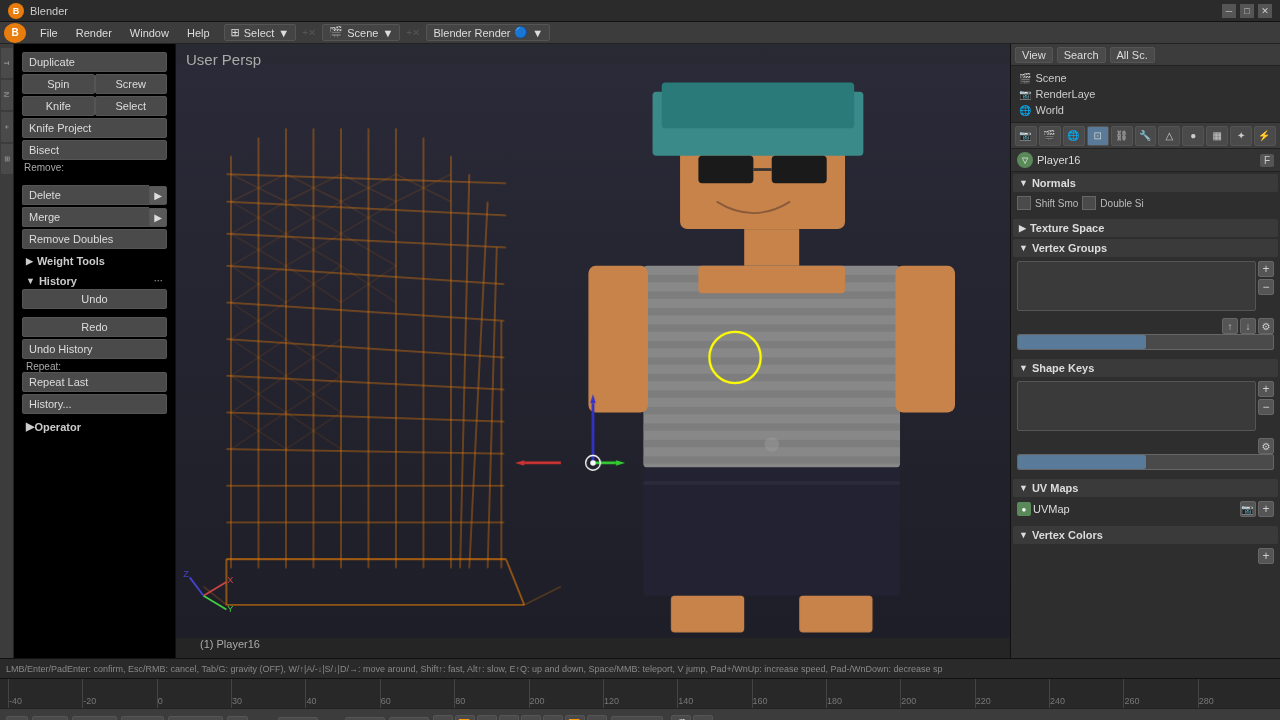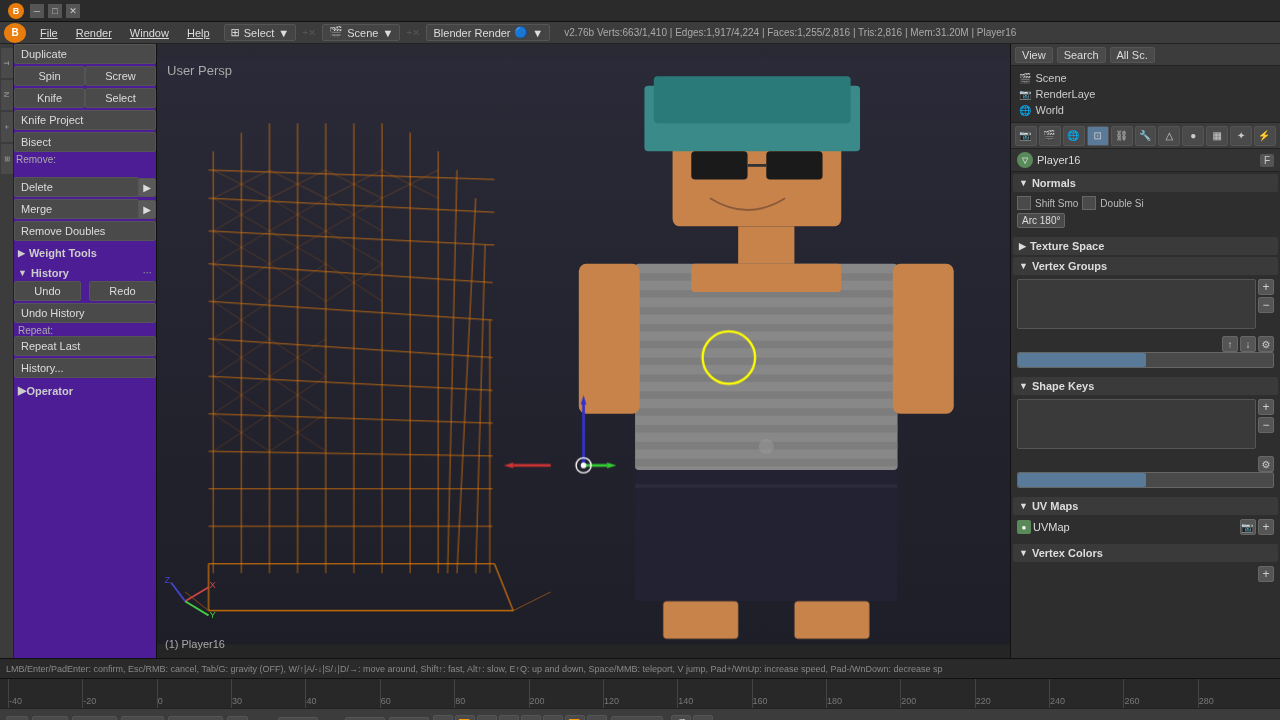--- a/index.html
+++ b/index.html
@@ -57,21 +57,20 @@
       display: flex; align-items: center; justify-content: center;
       font-size: 10px; font-weight: bold; color: #fff;
       margin-right: 4px;
     }
     #menubar .menu-item {
       padding: 2px 8px;
       color: #ddd;
       cursor: pointer;
       border-radius: 2px;
       font-size: 11px;
-      text-decoration: underline;
     }
     .mode-dropdown {
       display: flex; align-items: center;
       background: #444; border: 1px solid #555;
       padding: 1px 6px; border-radius: 2px;
       margin: 0 4px; cursor: pointer; gap: 4px;
       font-size: 11px;
     }
     .scene-dropdown {
       display: flex; align-items: center;
@@ -114,24 +113,24 @@
       width: 12px; height: 30px;
       background: #4a4a4a;
       display: flex; align-items: center; justify-content: center;
       cursor: pointer; border-radius: 1px;
       writing-mode: vertical-rl;
       font-size: 7px; color: #aaa;
     }
 
     
     #tools-panel {
-      width: 143px;
-      background: #4c1d95;
+      width: 162px;
+      background: #000000;
       border-right: 1px solid #111;
-      padding: 0;
+      padding: 8px;
       overflow-y: auto;
     }
     .tool-section { margin-bottom: 4px; }
     .tool-btn {
       display: block;
       width: 100%;
       padding: 3px 6px;
       background: #4a4a4a;
       border: 1px solid #555;
       color: #ddd;
@@ -196,21 +195,21 @@
       align-items: center;
       padding: 2px 4px;
       cursor: pointer;
       color: #ccc;
       font-size: 11px;
       font-weight: bold;
     }
     .section-header .triangle { margin-right: 4px; font-size: 9px; }
 
     .history-btn-row {
-      display: flex; gap: 8px; margin-bottom: 2px;
+      display: flex; gap: 8px; margin-bottom: 2px; flex-direction: column;
     }
     .history-btn {
       flex: 1;
       padding: 3px 4px;
       background: #4a4a4a;
       border: 1px solid #555;
       color: #ddd;
       cursor: pointer;
       text-align: center;
       font-size: 11px;
@@ -239,29 +238,29 @@
       overflow: hidden;
       background: #1a1a1a;
     }
     #viewport-bg {
       position: absolute;
       top: 0; left: 0; right: 0; bottom: 0;
       background: linear-gradient(180deg, #2a2a35 0%, #1e1e28 50%, #252525 100%);
     }
     #viewport-label {
       position: absolute;
-      top: 19px; left: 10px;
+      top: 7px; left: 10px;
       color: #aaa;
-      font-size: 13px;
+      font-size: 15px;
     }
 
     
     .object-info {
       position: absolute;
-      bottom: 8px; left: 8px;
+      bottom: 8px; left: 24px;
       color: #aaa;
       font-size: 11px;
     }
 
     
     #right-panel {
       width: 270px;
       background: #2e2e2e;
       border-left: 1px solid #111;
       display: flex;
@@ -536,20 +535,21 @@
       position: absolute;
       top: 0; left: 0;
       width: 100%; height: 100%;
     }
   </style>
 </head>
 <body>
 
 <div id="titlebar">
   <div class="logo">B</div>
+  <span class="title">Blender</span>
   <div class="win-controls">
     <button class="win-btn">─</button>
     <button class="win-btn">□</button>
     <button class="win-btn">✕</button>
   </div>
 </div>
 
 <div id="menubar">
   <div class="logo-btn">B</div>
   <span class="menu-item">File</span>
@@ -570,21 +570,20 @@
     <span>▼</span>
   </div>
   <span style="color:#555;font-size:10px;">+✕</span>
 
   <div class="render-dropdown">
     <span>Blender Render</span>
     <span>🔵</span>
     <span>▼</span>
   </div>
 
-  <span class="stats-bar">v2.76b Verts:663/1,410 | Edges:1,917/4,224 | Faces:1,255/2,816 | Tris:2,816 | Mem:31.20M | Player16</span>
 </div>
 
 <div id="main">
 
   <div id="left-icons">
     <div class="left-icon-item">T</div>
     <div class="left-icon-item">N</div>
     <div class="left-icon-item">+</div>
     <div class="left-icon-item">⊞</div>
   </div>
@@ -858,23 +857,20 @@
           <span class="tri">▼</span>
           <span>Normals</span>
         </div>
         <div class="prop-section-content">
           <div class="prop-row">
             <div class="prop-checkbox"></div>
             <span class="prop-label">Shift Smo</span>
             <div class="prop-checkbox"></div>
             <span class="prop-label">Double Si</span>
           </div>
-          <div class="prop-row">
-            <button class="prop-input">Arc 180°</button>
-          </div>
         </div>
       </div>
 
       <div class="prop-section">
         <div class="prop-section-header">
           <span class="tri">▶</span>
           <span>Texture Space</span>
         </div>
       </div>
 

